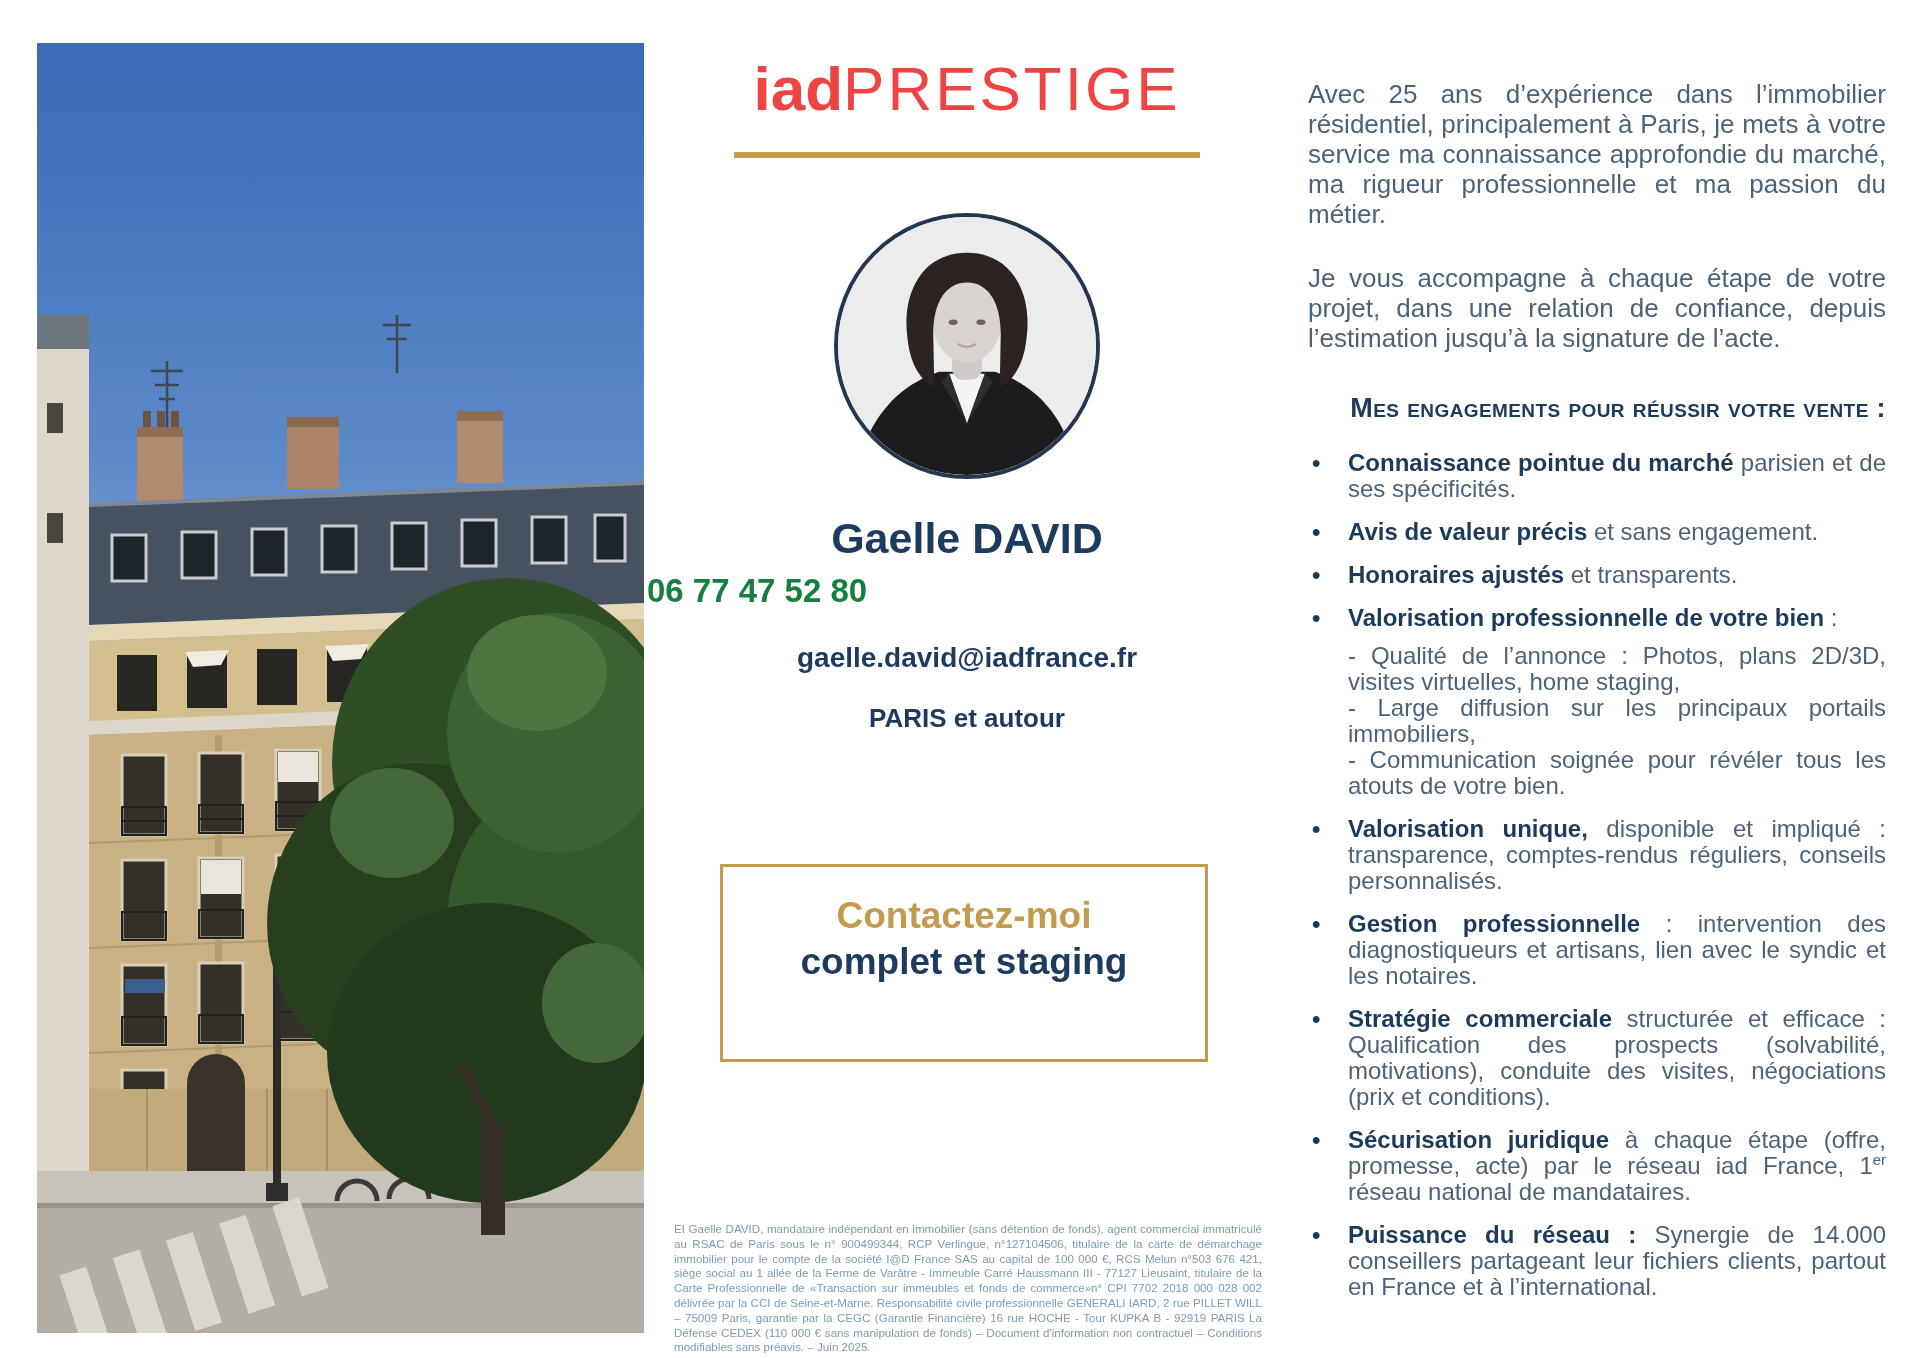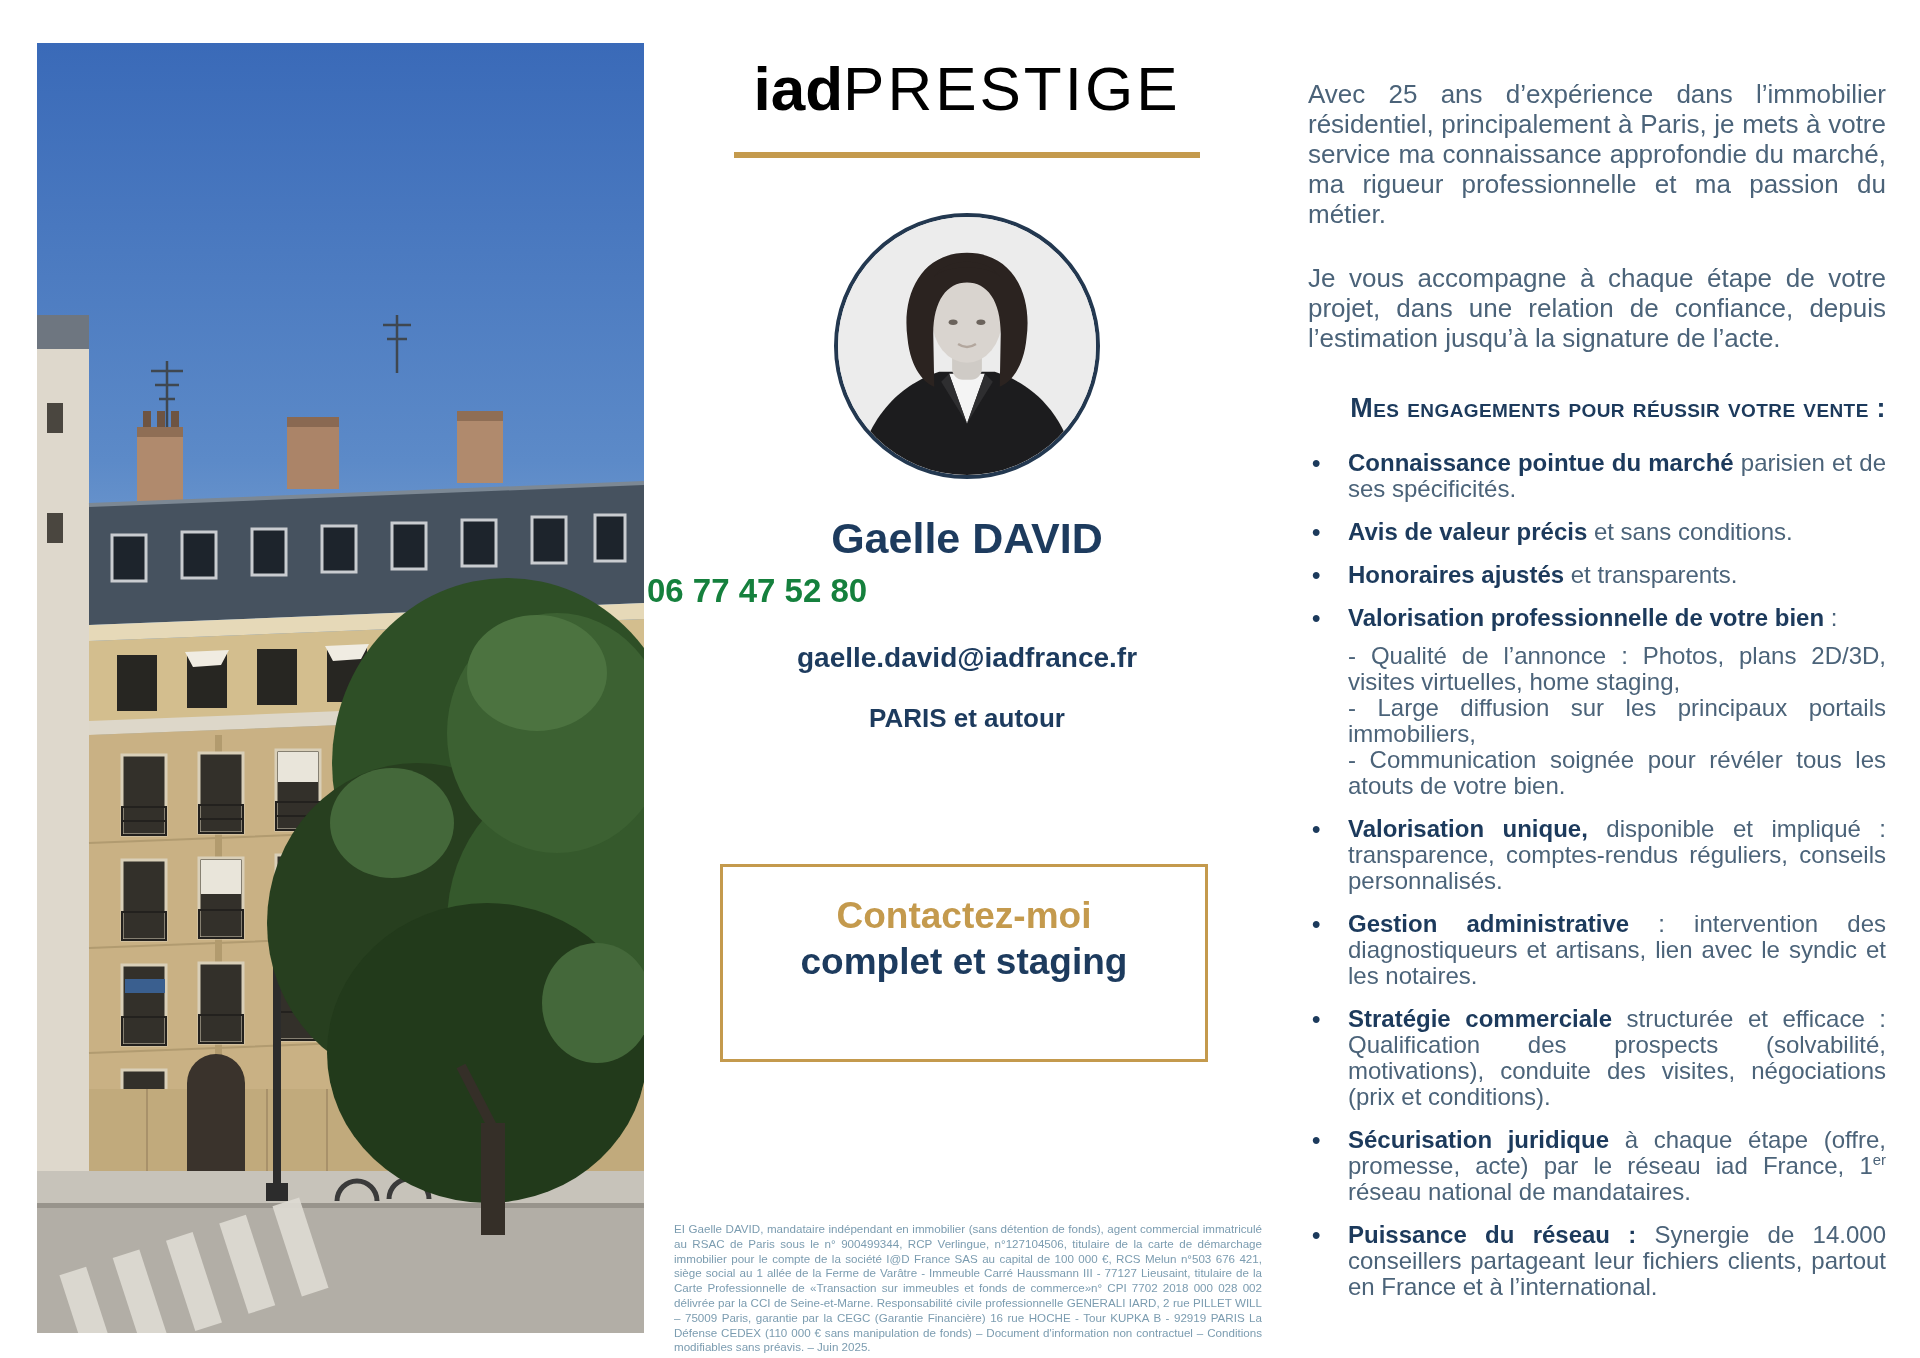--- a/index.html
+++ b/index.html
@@ -7,21 +7,21 @@
        font-family:"Liberation Sans", sans-serif;}
   .page{position:absolute;inset:0;background:#fff;}
 
   
   .photo{position:absolute;left:37px;top:43px;width:607px;height:1290px;overflow:hidden;}
   .photo svg{display:block;width:100%;height:100%;}
 
   
   .mid{position:absolute;left:647px;top:0;width:640px;height:1358px;}
   .brand{position:absolute;top:58px;left:0;width:100%;text-align:center;
-         color:#000000;font-size:62px;line-height:1;white-space:nowrap;}
+         color:#ef4444;font-size:62px;line-height:1;white-space:nowrap;}
   .brand .b1{font-weight:800;letter-spacing:0;}
   .brand .b2{font-weight:400;letter-spacing:3px;}
   .brand-underline{position:absolute;top:152px;left:50%;margin-left:-233px;
          width:466px;height:6px;background:#c49a4d;}
   .portrait-wrap{position:absolute;top:213px;left:50%;margin-left:-133px;
          width:266px;height:266px;border-radius:50%;border:4px solid #233850;
          overflow:hidden;box-sizing:border-box;background:#ececec;}
   .portrait-wrap svg{display:block;width:100%;height:100%;}
   .agent-name{position:absolute;top:514px;left:0;width:100%;text-align:center;
          color:#1d3b5e;font-size:43px;font-weight:700;}
@@ -238,31 +238,31 @@
     <div class="legal">EI Gaelle DAVID, mandataire indépendant en immobilier (sans détention de fonds), agent commercial immatriculé au RSAC de Paris sous le n° 900499344, RCP Verlingue, n°127104506, titulaire de la carte de démarchage immobilier pour le compte de la société I@D France SAS au capital de 100 000 €, RCS Melun n°503 676 421, siège social au 1 allée de la Ferme de Varâtre - Immeuble Carré Haussmann III - 77127 Lieusaint, titulaire de la Carte Professionnelle de «Transaction sur immeubles et fonds de commerce»n° CPI 7702 2018 000 028 002 délivrée par la CCI de Seine-et-Marne. Responsabilité civile professionnelle GENERALI IARD, 2 rue PILLET WILL – 75009 Paris, garantie par la CEGC (Garantie Financière) 16 rue HOCHE - Tour KUPKA B - 92919 PARIS La Défense CEDEX (110 000 € sans manipulation de fonds) – Document d'information non contractuel – Conditions modifiables sans préavis. – Juin 2025.</div>
   </div>
 
   <div class="right">
     <p class="para">Avec 25 ans d’expérience dans l’immobilier résidentiel, principalement à Paris, je mets à votre service ma connaissance approfondie du marché, ma rigueur professionnelle et ma passion du métier.</p>
     <p class="para">Je vous accompagne à chaque étape de votre projet, dans une relation de confiance, depuis l’estimation jusqu’à la signature de l’acte.</p>
     <h2 class="engagements">Mes engagements pour réussir votre vente :</h2>
 
     <div class="bullets">
       <div class="bullet"><span class="blead">Connaissance pointue du marché</span><span> parisien et de ses spécificités.</span></div>
-      <div class="bullet"><span class="blead">Avis de valeur précis</span><span> et sans conditions.</span></div>
+      <div class="bullet"><span class="blead">Avis de valeur précis</span><span> et sans engagement.</span></div>
       <div class="bullet"><span class="blead">Honoraires ajustés</span><span> et transparents.</span></div>
       <div class="bullet">
         <span class="blead">Valorisation professionnelle de votre bien</span><span> :</span>
         <div class="sublines">
           <div>- Qualité de l’annonce : Photos, plans 2D/3D, visites virtuelles, home staging,</div>
           <div>- Large diffusion sur les principaux portails immobiliers,</div>
           <div>- Communication soignée pour révéler tous les atouts de votre bien.</div>
         </div>
       </div>
       <div class="bullet"><span class="blead">Valorisation unique,</span><span> disponible et impliqué : transparence, comptes-rendus réguliers, conseils personnalisés.</span></div>
-      <div class="bullet"><span class="blead">Gestion administrative</span><span> : intervention des diagnostiqueurs et artisans, lien avec le syndic et les notaires.</span></div>
+      <div class="bullet"><span class="blead">Gestion professionnelle</span><span> : intervention des diagnostiqueurs et artisans, lien avec le syndic et les notaires.</span></div>
       <div class="bullet"><span class="blead">Stratégie commerciale</span><span> structurée et efficace : Qualification des prospects (solvabilité, motivations), conduite des visites, négociations (prix et conditions).</span></div>
       <div class="bullet"><span class="blead">Sécurisation juridique</span><span> à chaque étape (offre, promesse, acte) par le réseau iad France, 1</span><span class="sup">er</span><span> réseau national de mandataires.</span></div>
       <div class="bullet"><span class="blead">Puissance du réseau :</span><span> Synergie de 14.000 conseillers partageant leur fichiers clients, partout en France et à l’international.</span></div>
     </div>
   </div>
 
 </div>
 
 </body></html>

